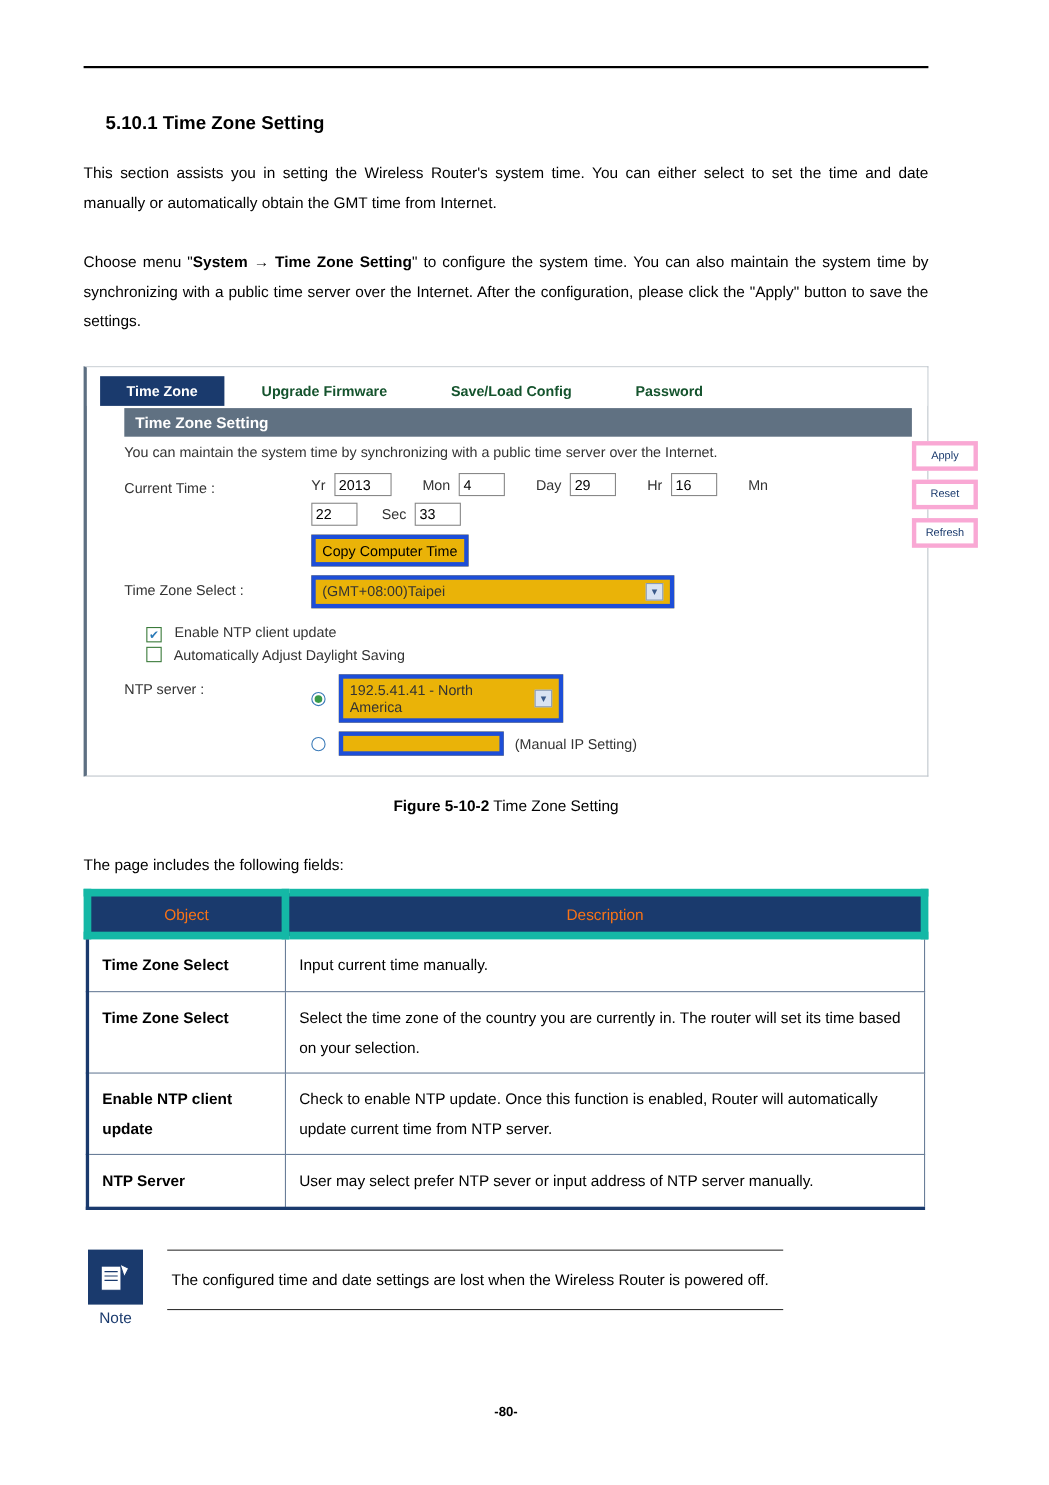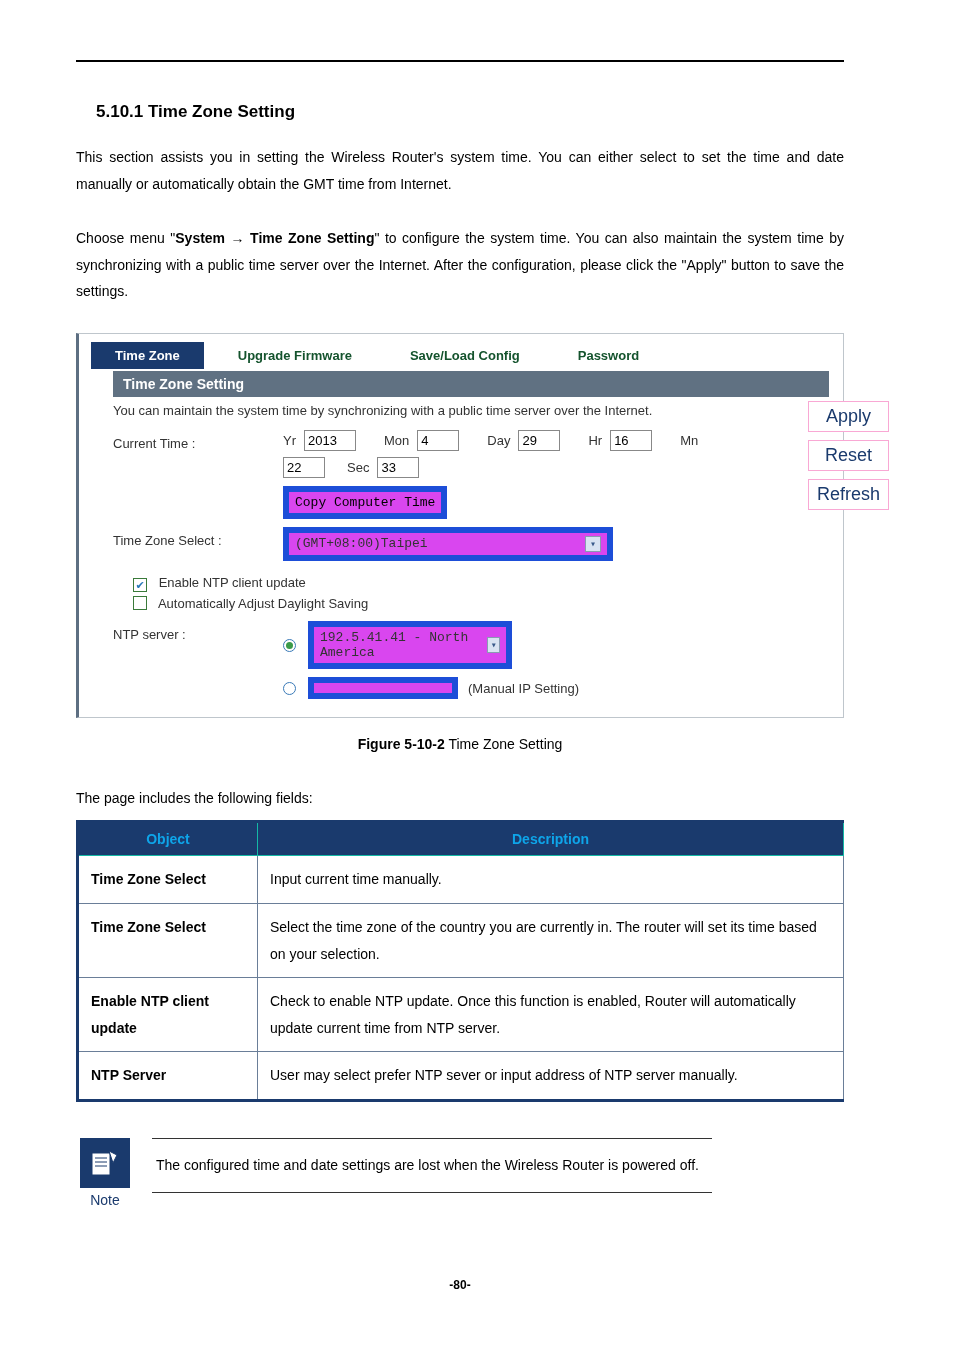--- a/index.html
+++ b/index.html
@@ -93,25 +93,25 @@
   }
   .tinput {
     border: 1px solid #888;
     font-family: Verdana, Geneva, sans-serif;
     font-size: 13px;
     padding: 2px 3px;
     width: 42px;
   }
   .tinput.wide { width: 52px; }
   .copy-btn, .select-box, .ntp-select, .manual-input {
-    border: 6px solid #1d4ed8;
-    font-family: Liberation Mono, monospace;
+    border: 4px solid #1d4ed8;
+    font-family: Liberation Sans, sans-serif;
     font-size: 13px;
     padding: 3px 6px;
-    background: #d946ef;
+    background: #eab308;
   }
   .select-box {
     width: 330px;
     display: flex;
     justify-content: space-between;
     align-items: center;
   }
   .ntp-select {
     width: 204px;
     display: inline-flex;
@@ -135,24 +135,24 @@
   }
   .side-btns {
     position: absolute;
     top: -2px;
     right: -60px;
     display: flex;
     flex-direction: column;
     gap: 8px;
   }
   .side-btn {
-    border: 1px solid #f9a8d4;
+    border: 4px solid #f9a8d4;
     color: #1a3a6d;
     font-family: Verdana, Geneva, sans-serif;
-    font-size: 18px;
+    font-size: 10px;
     padding: 4px 8px;
     background: #fff;
     text-align: center;
     cursor: pointer;
     min-width: 60px;
   }
   .cb {
     width: 14px; height: 14px;
     border: 1px solid #3a7a3a;
     display: inline-flex;
@@ -186,25 +186,25 @@
   table.desc-table {
     width: 100%;
     border-collapse: collapse;
     border-top: 3px solid #1a3a6d;
     border-bottom: 3px solid #1a3a6d;
     border-left: 3px solid #1a3a6d;
     border-right: none;
   }
   table.desc-table th {
     background: #1a3a6d;
-    color: #0ea5e9;
-    font-weight: bold;
+    color: #f97316;
+    font-weight: normal;
     padding: 8px 10px;
     text-align: center;
-    border: 1px solid #14b8a6;
+    border: 7px solid #14b8a6;
   }
   table.desc-table td {
     border: 1px solid #6a7e98;
     padding: 10px 12px;
     vertical-align: top;
     line-height: 1.9;
   }
   table.desc-table td.obj {
     font-weight: bold;
     color: #000000;

